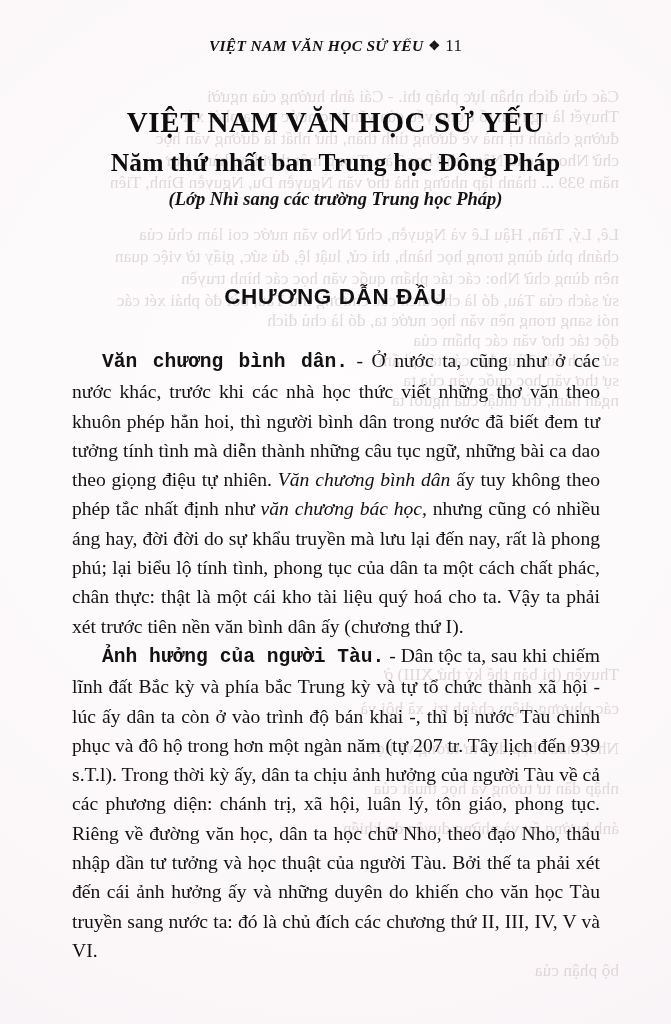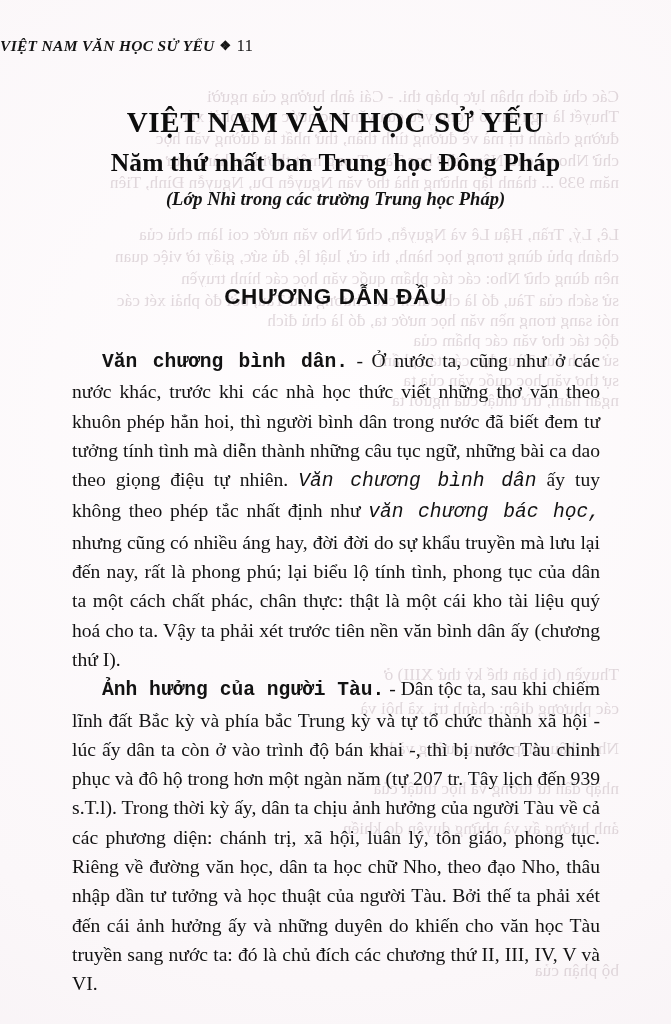--- a/index.html
+++ b/index.html
@@ -53,21 +53,21 @@
     position: absolute;
     inset: 0;
     z-index: 3;
   }
 
   .running-head {
     position: absolute;
     top: 36px;
     left: 0;
     right: 0;
-    text-align: left;
+    text-align: center;
     font-family: "Liberation Serif", "DejaVu Serif", serif;
     font-weight: bold;
     font-style: italic;
     font-size: 16.5px;
     letter-spacing: 0.2px;
     color: #151515;
   }
   .running-head .rh-title {
     font-variant: small-caps;
     text-transform: uppercase;
@@ -155,21 +155,20 @@
   }
   .body-text p + p {
     margin-top: 0;
   }
   .lead {
     font-weight: bold;
     font-family: Liberation Mono, monospace;
   }
   .ital {
     font-style: italic;
-    font-family: Liberation Mono, monospace;
   }
 </style>
 </head>
 <body>
 
 <div class="page"></div>
 
 <div class="bleed-layer" id="bleedLayer">
     <div class="bleed-line" style="top: 88px;">Các chủ đích nhân lực pháp thi. - Cái ảnh hưởng của người</div>
     <div class="bleed-line" style="top: 108px;">Thuyết là nguyên tố trọng yếu của văn học nước ta, ta phải xét về</div>
@@ -195,21 +194,21 @@
 
 <div class="content">
 
   <div class="running-head">
     <span class="rh-title">VIỆT NAM VĂN HỌC SỬ YẾU</span><span class="rh-sep">❖</span><span class="rh-page">11</span>
   </div>
 
   <div class="title-block">
     <h1 class="doc-title">VIỆT NAM VĂN HỌC SỬ YẾU</h1>
     <h2 class="doc-subtitle">Năm thứ nhất ban Trung học Đông Pháp</h2>
-    <p class="doc-subsubtitle">(Lớp Nhì trong các trường Trung học Pháp)</p>
+    <p class="doc-subsubtitle">(Lớp Nhì sang các trường Trung học Pháp)</p>
   </div>
 
   <div class="chapter-heading">CHƯƠNG DẪN ĐẦU</div>
 
   <div class="body-text">
 
 
     <p><span class="lead">Văn chương bình dân.</span><span> - Ở nước ta, cũng như ở các nước khác, trước khi các nhà học thức viết những thơ văn theo khuôn phép hẳn hoi, thì người bình dân trong nước đã biết đem tư tưởng tính tình mà diễn thành những câu tục ngữ, những bài ca dao theo giọng điệu tự nhiên. </span><span class="ital">Văn chương bình dân</span><span> ấy tuy không theo phép tắc nhất định như </span><span class="ital">văn chương bác học,</span><span> nhưng cũng có nhiều áng hay, đời đời do sự khẩu truyền mà lưu lại đến nay, rất là phong phú; lại biểu lộ tính tình, phong tục của dân ta một cách chất phác, chân thực: thật là một cái kho tài liệu quý hoá cho ta. Vậy ta phải xét trước tiên nền văn bình dân ấy (chương thứ I).</span></p>
 
     <p><span class="lead">Ảnh hưởng của người Tàu.</span><span> - Dân tộc ta, sau khi chiếm lĩnh đất Bắc kỳ và phía bắc Trung kỳ và tự tổ chức thành xã hội - lúc ấy dân ta còn ở vào trình độ bán khai -, thì bị nước Tàu chinh phục và đô hộ trong hơn một ngàn năm (tự 207 tr. Tây lịch đến 939 s.T.l). Trong thời kỳ ấy, dân ta chịu ảnh hưởng của người Tàu về cả các phương diện: chánh trị, xã hội, luân lý, tôn giáo, phong tục. Riêng về đường văn học, dân ta học chữ Nho, theo đạo Nho, thâu nhập dần tư tưởng và học thuật của người Tàu. Bởi thế ta phải xét đến cái ảnh hưởng ấy và những duyên do khiến cho văn học Tàu truyền sang nước ta: đó là chủ đích các chương thứ II, III, IV, V và VI.</span></p>

